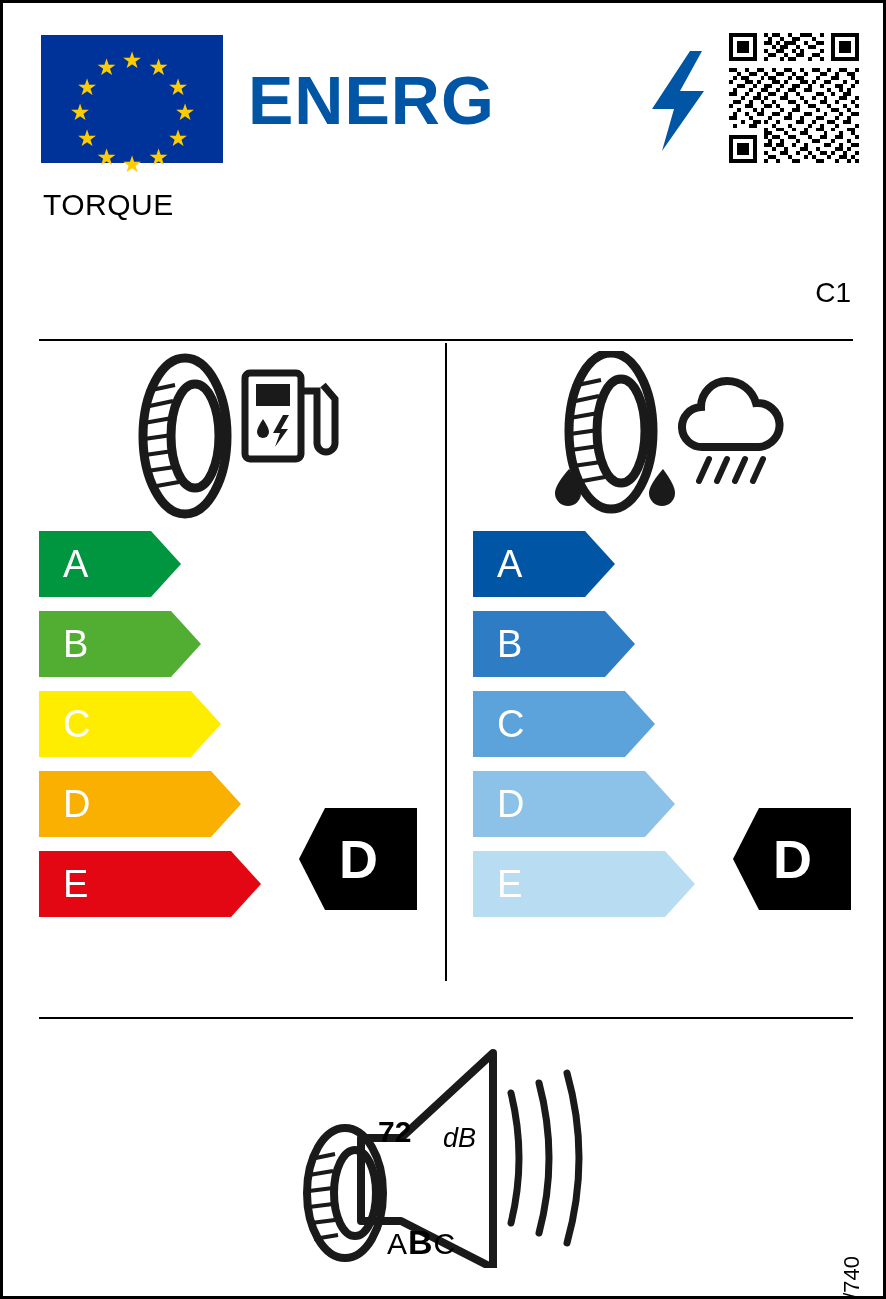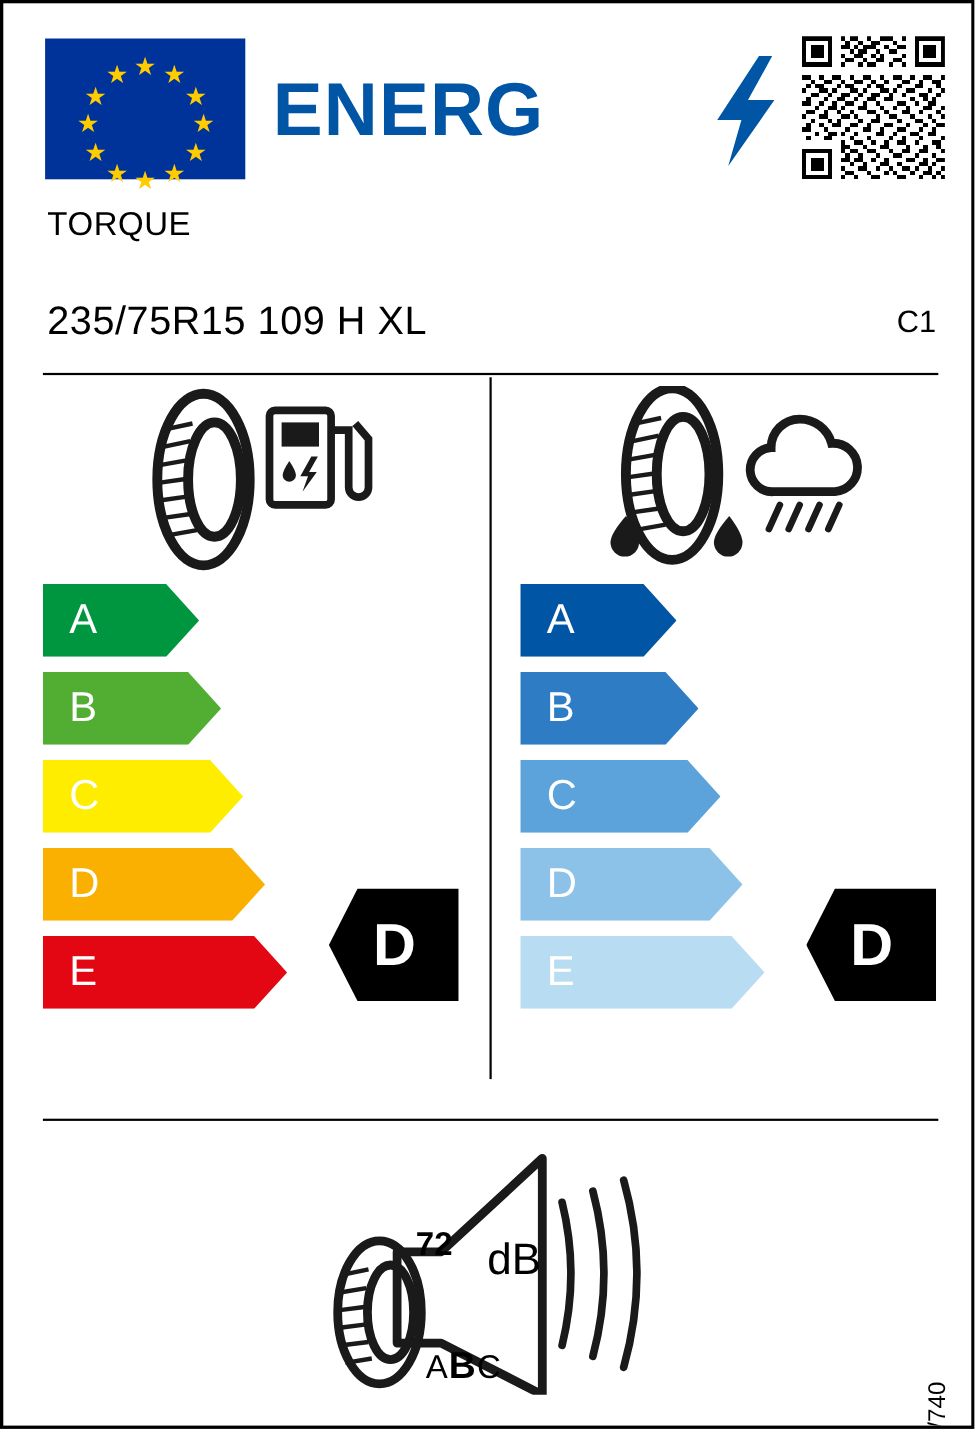--- a/index.html
+++ b/index.html
@@ -178,21 +178,22 @@
   }
   .noise-value {
     position: absolute;
     left: 95px; top: 72px;
     font-size: 30px;
     font-weight: bold;
   }
   .noise-unit {
     position: absolute;
     left: 160px; top: 80px;
-    font-size: 40px;
+    font-size: 27px;
+    font-style: italic;
   }
   .noise-classes {
     position: absolute;
     left: 104px; top: 180px;
     font-size: 30px;
     letter-spacing: 1px;
   }
   .noise-classes .sel {
     font-weight: bold;
     font-size: 34px;
@@ -475,21 +476,20 @@
           <rect x="32" y="32" width="1" height="1"></rect>
       </g>
     </svg>
   </div>
 
   <div class="brand-row">
     <div class="brand">TORQUE</div>
   </div>
 
   <div class="size-row">
-    <div class="size">235/75R15 109 H XL</div>
     <div class="tyre-class">C1</div>
   </div>
 
   <div class="hr-top"></div>
   <div class="v-divider"></div>
   <div class="hr-bottom"></div>
 
   <svg class="pictogram pic-fuel" viewBox="0 0 220 170">
 
     <ellipse cx="62" cy="85" rx="42" ry="78" fill="none" stroke="#1a1a1a" stroke-width="9"></ellipse>

